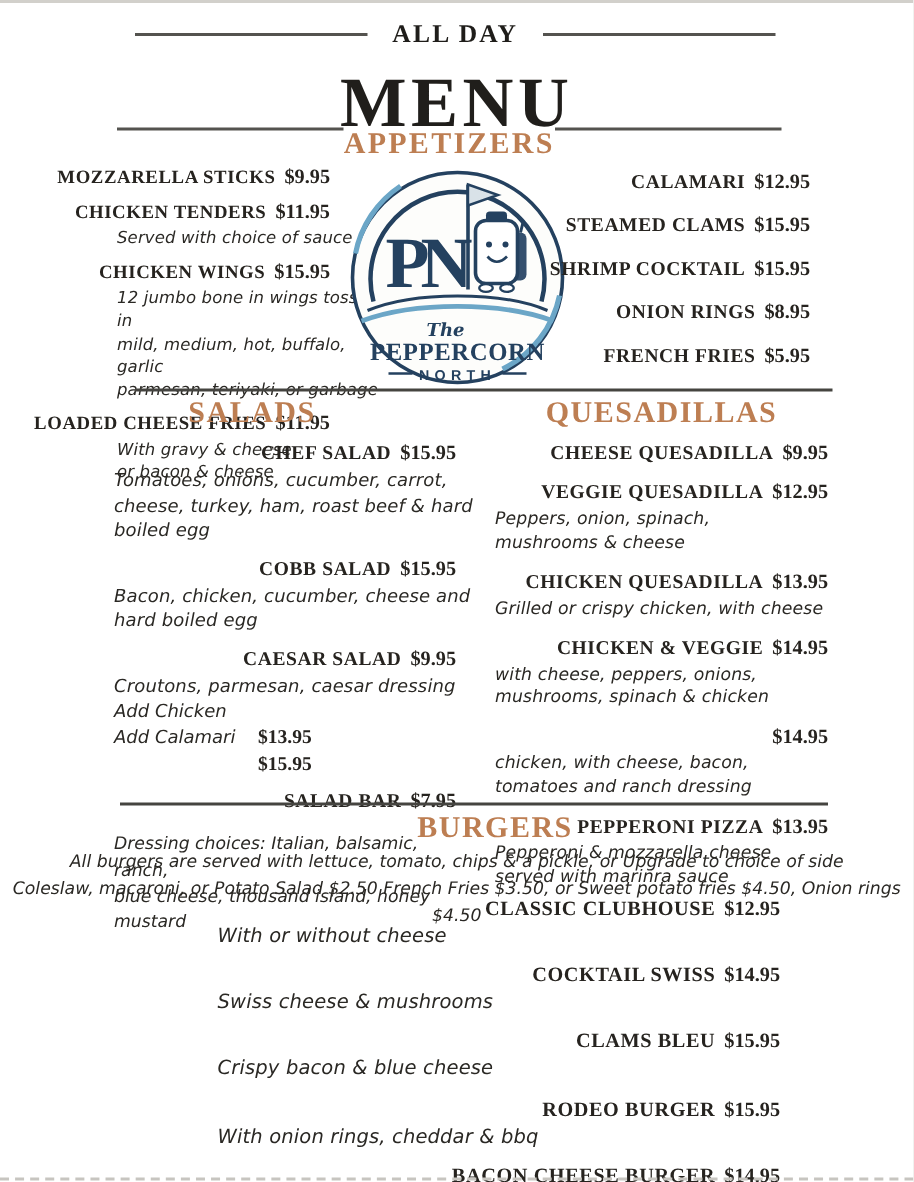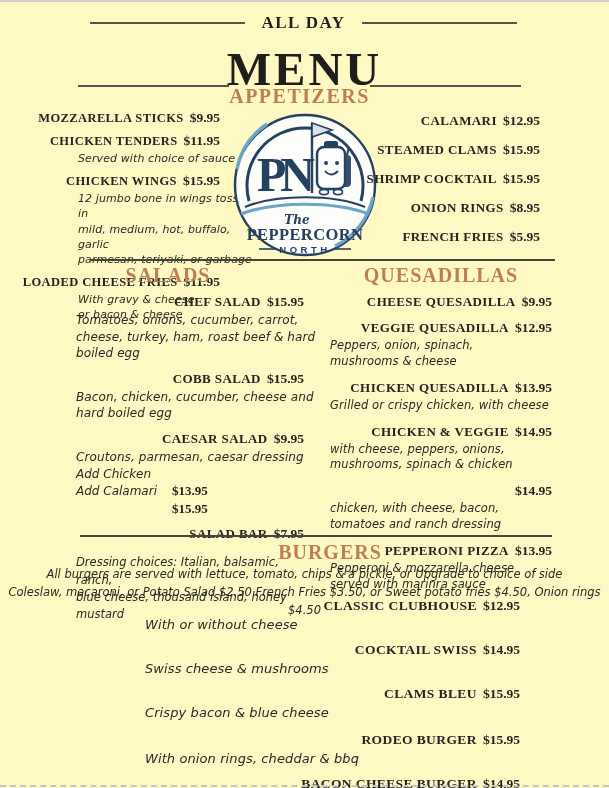--- a/index.html
+++ b/index.html
@@ -1,18 +1,18 @@
 <!DOCTYPE html>
 <html><head>
 <meta charset="utf-8">
 <style>
   html,body{margin:0;padding:0;background:#e8e6e3;}
   .page{
     position:relative; width:609px; height:788px; margin:0 auto;
-    background:#fef9c3; color:#26231f; overflow:hidden;
+    background:#ffffff; color:#26231f; overflow:hidden;
     font-family:"Liberation Serif", serif;
   }
   .top-edge{position:absolute;top:0;left:0;right:0;height:2px;background:#d2d0cb;}
   .bottom-edge{position:absolute;bottom:1px;left:0;right:0;border-top:2px dashed #c7c5c0;}
 
   
   .eyebrow{position:absolute;top:13px;left:90px;right:92px;display:flex;align-items:center;gap:16px;}
   .rule{flex:1;height:1.5px;background:#54534f;}
   .eyebrow-text{font-size:17px;font-weight:700;letter-spacing:1.5px;color:#1f1d1a;}
   .menu-title{position:absolute;top:44px;left:0;right:0;margin:0;text-align:center;

